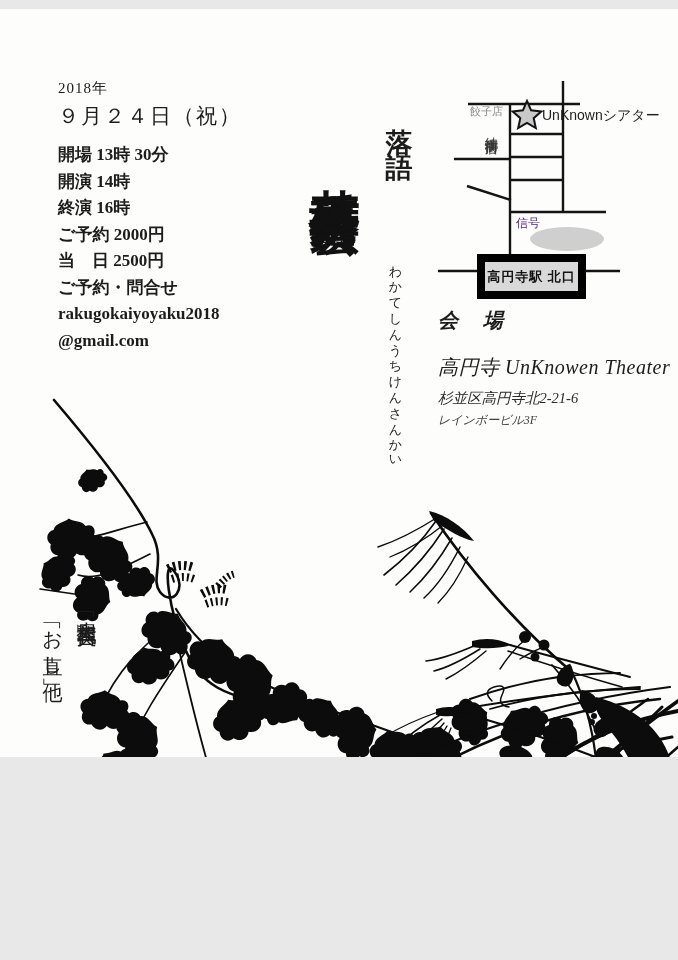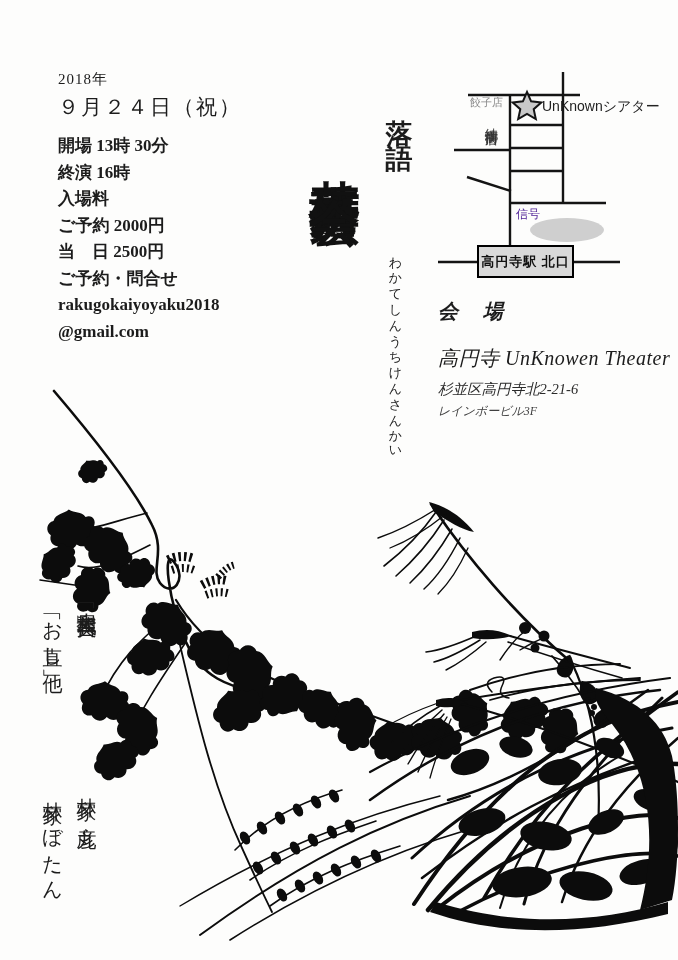--- a/index.html
+++ b/index.html
@@ -1,17 +1,17 @@
 <!DOCTYPE html>
 <html><head>
 <meta charset="utf-8">
 <style>
   html,body{margin:0;padding:0;background:#e8e8e8;}
   .poster{
-    position:relative;width:678px;height:960px;margin:0 auto;
+    position:relative;width:678px;height:748px;margin:9px auto;
     background:#fdfdfc;overflow:hidden;
     font-family:"Liberation Serif","DejaVu Serif",serif;
     color:#1c1c1c;
   }
   
   .event-info{position:absolute;left:58px;top:70px;z-index:3;}
   .event-year{font-size:15px;letter-spacing:1px;}
   .event-date{font-size:21px;letter-spacing:2px;margin-top:4px;white-space:nowrap;}
   .event-details{margin-top:12px;font-size:17px;line-height:26.5px;white-space:nowrap;font-weight:bold;}
   
@@ -22,21 +22,21 @@
   
   .map{position:absolute;left:430px;top:58px;width:210px;height:234px;z-index:3;margin:0;}
   .map svg{position:absolute;left:0;top:0;}
   .map-label{position:absolute;font-family:"Liberation Sans","DejaVu Sans",sans-serif;white-space:nowrap;text-align:right;}
   .lbl-gyoza{left:40px;top:37px;font-size:11px;color:#888;}
   .lbl-theater{left:112px;top:40px;font-size:14px;color:#222;}
   .lbl-shotengai{left:52px;top:60px;font-size:13px;color:#333;writing-mode:vertical-rl;letter-spacing:1px;}
   .lbl-signal{left:86px;top:148px;font-size:12px;color:#4c1d95;}
   .station-box{
     position:absolute;left:47px;top:187px;width:93px;height:29px;
-    background:#d9d9d9;border:2px solid #000000;
+    background:#d9d9d9;border:8px solid #000000;
     display:flex;align-items:center;justify-content:center;
     font-size:13px;font-weight:700;color:#111;letter-spacing:1px;
     font-family:"Liberation Sans","DejaVu Sans",sans-serif;white-space:nowrap;
   }
   
   .venue{position:absolute;left:438px;top:298px;z-index:3;white-space:nowrap;font-style:italic;}
   .venue-heading{font-size:20px;letter-spacing:10px;font-weight:600;}
   .venue-name{font-size:20px;margin-top:20px;letter-spacing:.5px;}
   .venue-address{font-size:14.5px;margin-top:8px;color:#2a2a2a;}
   .venue-building{font-size:12px;margin-top:4px;color:#404040;}
@@ -215,22 +215,22 @@
       <path class="blob" d="M596,688 C640,700 664,724 672,756 C680,796 680,860 672,900 L640,910 C656,848 654,776 612,724 C600,710 592,698 596,688 Z"></path>
       <path class="blob" d="M436,902 C520,928 600,922 668,902 L668,914 C580,936 500,936 430,912 Z"></path>
     </g>
   </svg>
 
   <section class="event-info">
     <div class="event-year">2018年</div>
     <div class="event-date">９月２４日（祝）</div>
     <div class="event-details">
       <div>開場 13時 30分</div>
+      <div>開演 14時</div>
       <div>終演 16時</div>
-      <div>入場料</div>
       <div>ご予約 2000円</div>
       <div>当　日 2500円</div>
       <div>ご予約・問合せ</div>
       <div>rakugokaiyoyaku2018</div>
       <div>@gmail.com</div>
     </div>
   </section>
 
   <div class="genre vtext">落語</div>
   <h1 class="main-title vtext">若手真打研鑽会</h1>

